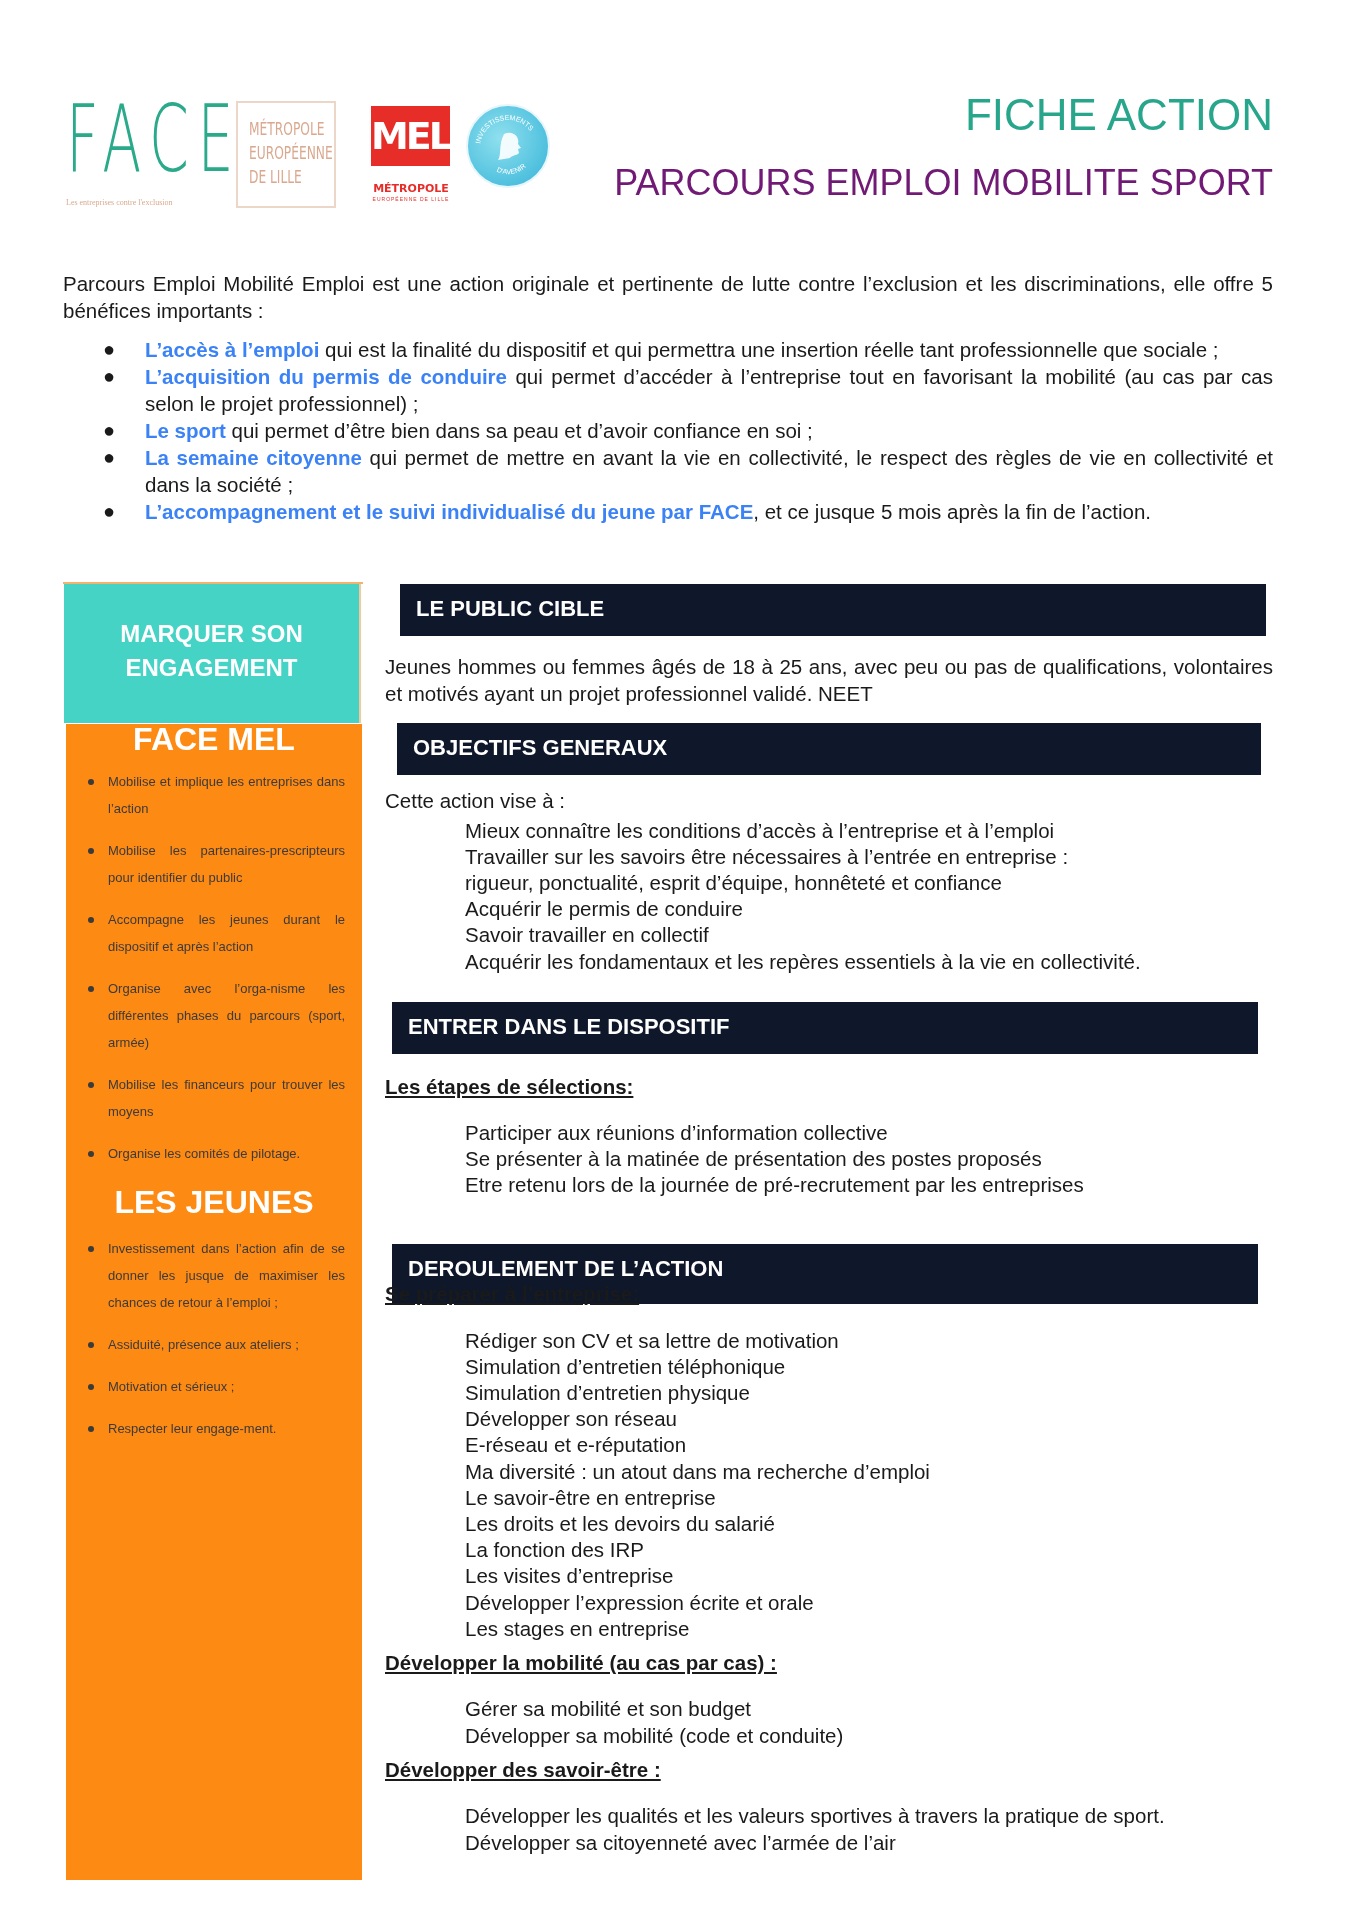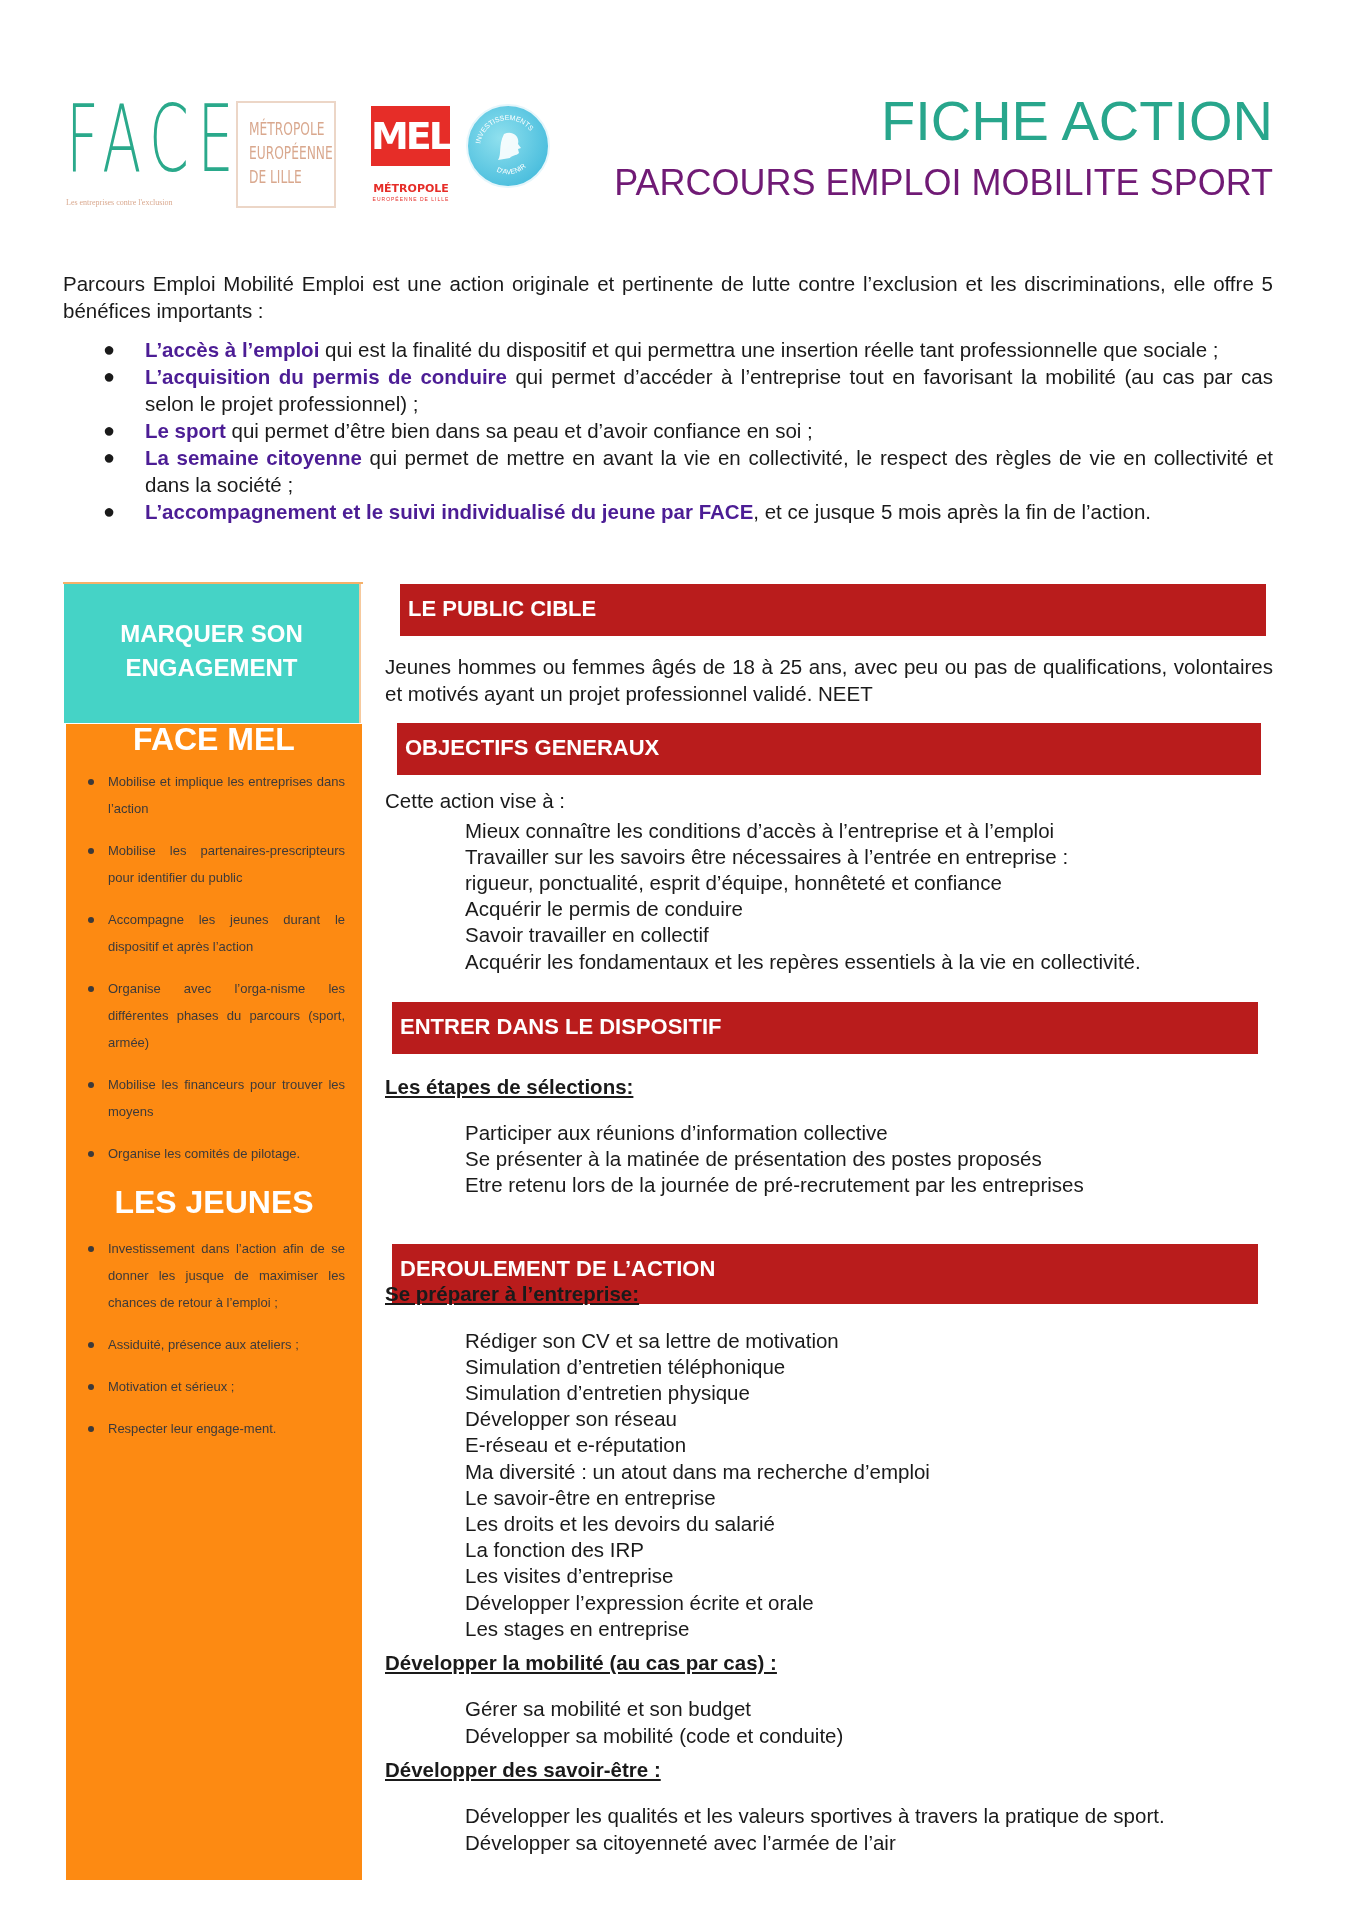--- a/index.html
+++ b/index.html
@@ -22,48 +22,48 @@
   .logo-mel-red .mel-big { position: absolute; left: 0; top: 8px; width: 100%; text-align: center;
       font-family: "DejaVu Sans", sans-serif; font-weight: 900; font-size: 38px; color: #fff; letter-spacing: -3px; }
   .logo-mel-sub { position: absolute; left: 371px; top: 182px; width: 80px; font-family: "DejaVu Sans", sans-serif;
       font-weight: bold; font-size: 11px; color: #e62d28; text-align: center; }
   .logo-mel-sub2 { position: absolute; left: 371px; top: 196px; width: 80px; font-size: 5px; color: #e62d28;
       text-align: center; letter-spacing: 1px; }
   .logo-ia { position: absolute; left: 466px; top: 104px; width: 80px; height: 80px; border-radius: 50%;
       background: radial-gradient(circle at 40% 40%, #8fe0ee, #35b3d8); border: 2px solid #e6f6fb; }
   .logo-ia svg { width: 80px; height: 80px; }
 
-  .title-main { position: absolute; right: 84px; top: 93px; font-size: 56px; color: #28a68c; line-height: 1;
+  .title-main { position: absolute; right: 84px; top: 93px; font-size: 44px; color: #28a68c; line-height: 1;
       letter-spacing: 0px; }
   .title-sub { position: absolute; right: 84px; top: 165px; font-size: 36px; color: #701a75; line-height: 1; }
 
   
   .intro { position: absolute; left: 63px; top: 270px; width: 1210px; font-size: 20.5px; line-height: 27px; }
   .intro p { margin: 0 0 12px 0; text-align: justify; }
   .intro ul { list-style: none; margin: 0; padding: 0; }
   .intro li { position: relative; padding-left: 82px; text-align: justify; line-height: 27px; }
   .intro li .bullet { position: absolute; left: 40px; top: 0; font-size: 20px; }
-  .intro li .hl { color: #4c1d95; font-weight: bold; }
+  .intro li .hl { color: #3b82f6; font-weight: bold; }
 
   
   .left-top-border { position: absolute; left: 63px; top: 582px; width: 300px; height: 2px; background: #f6b16a; }
   .engage-box { position: absolute; left: 64px; top: 584px; width: 297px; height: 139px; background: #45d3c6;
       border-right: 2px solid #f6c99d; color: #fff; font-weight: bold; font-size: 24px; line-height: 34px;
       text-align: center; box-sizing: border-box; padding-top: 33px; }
   .orange-panel { position: absolute; left: 66px; top: 724px; width: 296px; height: 1156px; background: #fd8a12; }
   .panel-heading { color: #fff; font-weight: bold; font-size: 32px; text-align: center; line-height: 30px; }
   .panel-list { list-style: none; margin: 0; padding: 0 17px 0 20px; }
   .panel-list li { position: relative; padding-left: 22px; color: #3d3a3a; font-size: 13px; line-height: 27px;
       text-align: justify; margin-bottom: 15px; }
   .panel-list li .dot { position: absolute; left: 2px; top: 11px; width: 6px; height: 6px; border-radius: 50%;
       background: #3d3a3a; }
 
   
-  .sec-bar { position: absolute; background: #b91c1c; color: #fff; font-weight: bold; font-size: 22px;
-      line-height: 50px; padding-left: 8px; box-sizing: border-box; }
+  .sec-bar { position: absolute; background: #0f172a; color: #fff; font-weight: bold; font-size: 22px;
+      line-height: 50px; padding-left: 16px; box-sizing: border-box; }
   .right-text { position: absolute; left: 385px; font-size: 20.5px; line-height: 26.5px; }
   .indent-list { list-style: none; margin: 0; padding: 0 0 0 80px; }
   .indent-list li { line-height: 26.2px; }
   .sub-title { font-weight: bold; text-decoration: underline; }
 </style>
 </head>
 <body>
 
 <div class="logo-face">
   <div class="face-word">FACE</div>

